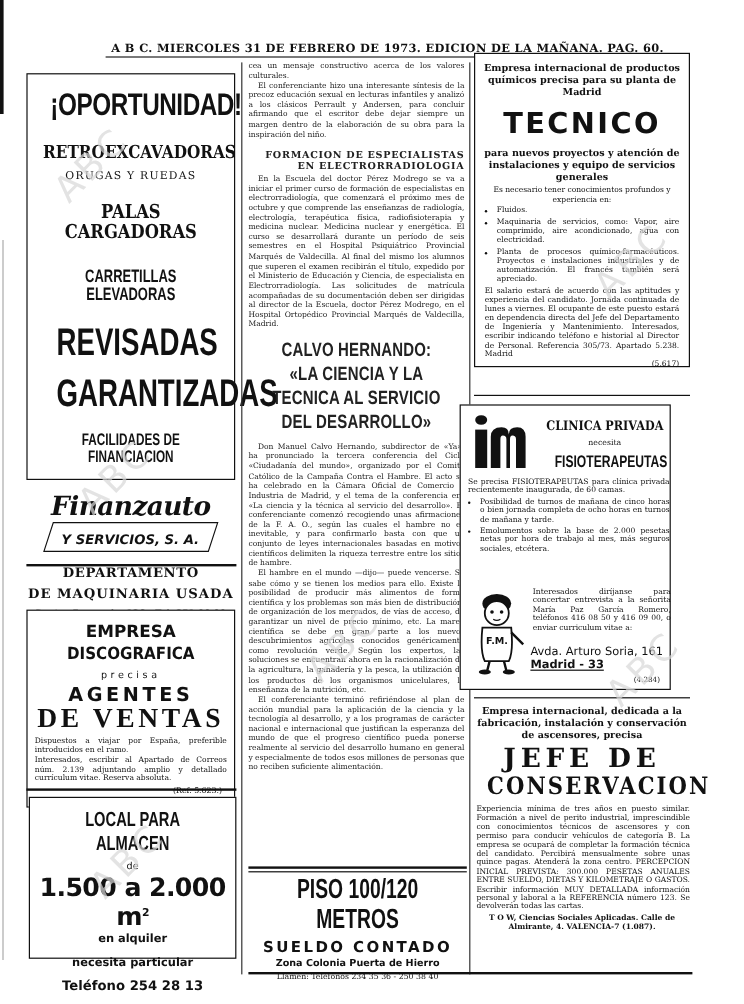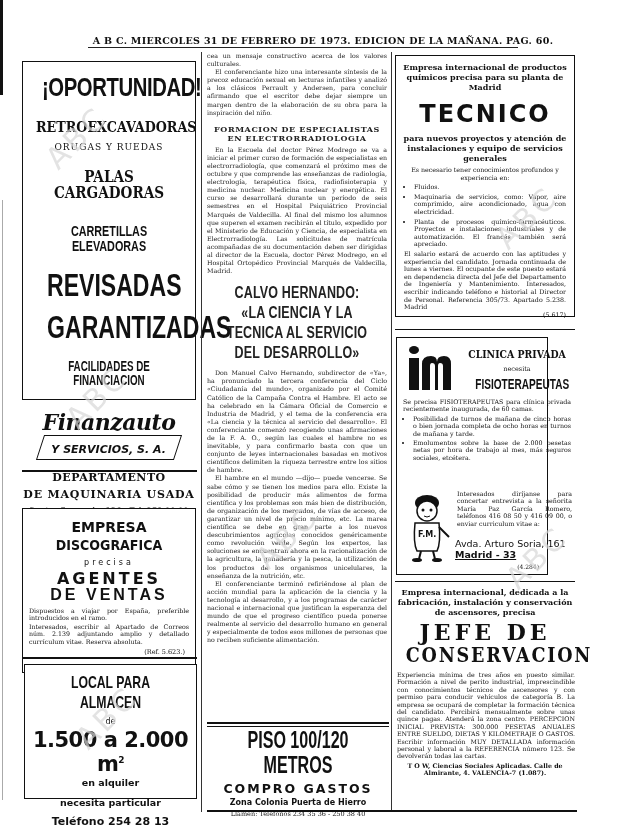--- a/index.html
+++ b/index.html
@@ -29,55 +29,55 @@
   .t-depto { font-family: "DejaVu Serif", serif; font-weight: bold; font-size: 11px; margin-top: 12px; letter-spacing: .5px; }
   .t-maq { font-family: "DejaVu Serif", serif; font-weight: bold; font-size: 11px; margin-top: 6px; letter-spacing: .8px; }
   .t-addr { font-family: "DejaVu Sans", sans-serif; font-size: 7.5px; margin-top: 7px; font-weight: bold; }
   .t-madrid { font-family: "DejaVu Sans", sans-serif; font-size: 7px; margin-top: 7px; letter-spacing: 3px; font-weight: bold; }
 
   #ad-disco { left: 22px; top: 508px; width: 174px; height: 165px; }
   .d-emp { font-family: "DejaVu Sans", sans-serif; font-weight: bold; font-size: 14px; margin-top: 10px; }
   .d-disco { font-family: "DejaVu Sans", sans-serif; font-weight: bold; font-size: 14px; margin-top: 2px; transform: scaleX(.9); }
   .d-prec { font-family: "DejaVu Sans", sans-serif; font-size: 8px; letter-spacing: 3px; margin-top: 5px; }
   .d-agent { font-family: "DejaVu Sans", sans-serif; font-weight: bold; font-size: 16px; letter-spacing: 3px; margin-top: 4px; line-height: 1; }
-  .d-ventas { font-family: Liberation Sans, sans-serif; font-weight: bold; font-size: 16px; letter-spacing: 3px; line-height: 1.05; }
+  .d-ventas { font-family: Liberation Serif, serif; font-weight: bold; font-size: 23px; letter-spacing: 3px; line-height: 1.05; }
   .d-body { font-family: "DejaVu Serif", serif; font-size: 6.3px; line-height: 1.2; text-align: justify; padding: 3px 6px 0; }
   .d-tel { text-align: right; font-size: 6.5px; font-family: "DejaVu Serif", serif; padding: 2px 10px 0 0; }
 
   #ad-local { left: 24px; top: 664px; width: 173px; height: 135px; }
   .lc-title { font-size: 17px; margin-top: 8px; transform: scaleX(.72); }
   .lc-de { font-family: "DejaVu Sans", sans-serif; font-size: 8px; margin-top: 4px; }
   .lc-num { font-family: "DejaVu Sans", sans-serif; font-weight: bold; font-size: 21px; margin-top: 2px; letter-spacing: -.5px; }
   .lc-num sup { font-size: 9px; }
   .lc-sub { font-family: "DejaVu Sans", sans-serif; font-weight: bold; font-size: 9.5px; margin-top: 6px; line-height: 1.5; }
   .lc-tel { font-family: "DejaVu Sans", sans-serif; font-weight: bold; font-size: 11px; margin-top: 4px; }
 
   
   .col2 { position: absolute; left: 207px; top: 52px; width: 180px; font-family: "DejaVu Serif", serif; font-size: 6.3px; line-height: 8.1px; text-align: justify; color: #222; }
   .col2 p { margin: 0; text-indent: 8px; }
-  .col2 .h-form { font-family: "DejaVu Serif", serif; font-weight: bold; font-size: 8px; text-align: center; line-height: 9px; margin: 8px 0 3px; letter-spacing: .6px; text-indent: 0; }
+  .col2 .h-form { font-family: "DejaVu Serif", serif; font-weight: bold; font-size: 8px; text-align: right; line-height: 9px; margin: 8px 0 3px; letter-spacing: .6px; text-indent: 0; }
   .col2 .h-calvo { font-family: "Liberation Sans", sans-serif; font-weight: bold; font-size: 16px; line-height: 20px; text-align: center; margin: 8px -6px 6px; transform: scaleX(.78); transform-origin: center; letter-spacing: .2px; }
   .col2-rule { position: absolute; left: 207px; width: 182px; height: 2px; background: #111; }
   .col2-ad { position: absolute; left: 207px; top: 728px; width: 182px; text-align: center; }
   .p-title { font-family: "Liberation Sans", sans-serif; font-weight: bold; font-size: 23px; transform: scaleX(.7); line-height: 1.1; }
   .p-sub { font-family: "DejaVu Sans", sans-serif; font-weight: bold; font-size: 12.5px; letter-spacing: 2px; margin-top: 2px; }
   .p-zone { font-family: "DejaVu Sans", sans-serif; font-weight: bold; font-size: 8px; margin-top: 2px; }
   .p-tel { font-family: "DejaVu Serif", serif; font-size: 6.5px; margin-top: 3px; }
 
   
-  #ad-tecnico { left: 395px; top: 55px; width: 180px; height: 262px; border-width: 1.5px; }
+  #ad-tecnico { left: 395px; top: 44px; width: 180px; height: 262px; border-width: 1.5px; }
   .tc-intro { font-family: "DejaVu Serif", serif; font-weight: bold; font-size: 8px; line-height: 10px; margin-top: 6px; padding: 0 6px; }
   .tc-title { font-family: "DejaVu Sans", sans-serif; font-weight: bold; font-size: 24px; letter-spacing: 2px; margin-top: 8px; }
   .tc-for { font-family: "DejaVu Serif", serif; font-weight: bold; font-size: 8px; line-height: 10px; margin-top: 5px; padding: 0 6px; }
   .tc-body { font-family: "DejaVu Serif", serif; font-size: 6.3px; line-height: 7.6px; text-align: justify; padding: 3px 8px 0; }
   .tc-body ul { margin: 2px 0; padding-left: 10px; }
   .tc-body li { margin-bottom: 2px; }
   .tc-ref { text-align: right; }
 
-  #ad-clinica { left: 396px; top: 337px; width: 152px; height: 238px; }
+  #ad-clinica { left: 383px; top: 337px; width: 176px; height: 238px; }
   .cl-logo { position: absolute; left: 10px; top: 6px; width: 46px; height: 48px; }
   .cl-title { position: absolute; left: 62px; top: 10px; width: 116px; font-family: "DejaVu Serif", serif; font-weight: bold; font-size: 11px; transform: scaleX(.85); }
   .cl-nec { position: absolute; left: 62px; top: 27px; width: 116px; font-family: "DejaVu Serif", serif; font-size: 6.5px; }
   .cl-fisio { position: absolute; left: 62px; top: 38px; width: 116px; font-size: 14px; transform: scaleX(.72); }
   .cl-body { position: absolute; left: 6px; top: 60px; width: 168px; font-family: "DejaVu Serif", serif; font-size: 6.3px; line-height: 7.4px; text-align: justify; }
   .cl-body ul { margin: 2px 0; padding-left: 10px; }
   .cl-body li { margin-bottom: 2px; }
   .cl-guy { position: absolute; left: 8px; top: 155px; width: 48px; height: 70px; }
   .cl-contact { position: absolute; left: 60px; top: 152px; width: 115px; font-family: "DejaVu Serif", serif; font-size: 6.3px; line-height: 7.4px; text-align: justify; }
   .cl-addr { position: absolute; left: 58px; top: 200px; width: 120px; font-family: "DejaVu Sans", sans-serif; font-size: 9.5px; line-height: 11px; text-align: left; }
@@ -159,21 +159,21 @@
   <p>Don Manuel Calvo Hernando, subdirector de «Ya», ha pronunciado la tercera conferencia del Ciclo «Ciudadanía del mundo», organizado por el Comité Católico de la Campaña Contra el Hambre. El acto se ha celebrado en la Cámara Oficial de Comercio e Industria de Madrid, y el tema de la conferencia era «La ciencia y la técnica al servicio del desarrollo». El conferenciante comenzó recogiendo unas afirmaciones de la F. A. O., según las cuales el hambre no es inevitable, y para confirmarlo basta con que un conjunto de leyes internacionales basadas en motivos científicos delimiten la riqueza terrestre entre los sitios de hambre.</p>
   <p>El hambre en el mundo —dijo— puede vencerse. Se sabe cómo y se tienen los medios para ello. Existe la posibilidad de producir más alimentos de forma científica y los problemas son más bien de distribución, de organización de los mercados, de vías de acceso, de garantizar un nivel de precio mínimo, etc. La marea científica se debe en gran parte a los nuevos descubrimientos agrícolas conocidos genéricamente como revolución verde. Según los expertos, las soluciones se encuentran ahora en la racionalización de la agricultura, la ganadería y la pesca, la utilización de los productos de los organismos unicelulares, la enseñanza de la nutrición, etc.</p>
   <p>El conferenciante terminó refiriéndose al plan de acción mundial para la aplicación de la ciencia y la tecnología al desarrollo, y a los programas de carácter nacional e internacional que justifican la esperanza del mundo de que el progreso científico pueda ponerse realmente al servicio del desarrollo humano en general y especialmente de todos esos millones de personas que no reciben suficiente alimentación.</p>
 </div>
 
 <div class="col2-rule" style="top:722px;"></div>
 <div class="col2-rule" style="top:726px; height:1px;"></div>
 
 <div class="col2-ad">
   <div class="p-title">PISO 100/120 METROS</div>
-  <div class="p-sub">COMPRO GASTOS</div>
+  <div class="p-sub">SUELDO CONTADO</div>
   <div class="p-zone">Zona Colonia Puerta de Hierro</div>
   <div class="p-tel">Llamen: Teléfonos 234 35 36 - 250 38 40</div>
 </div>
 
 <div class="rule-h" style="left:207px; top:810px; width:370px;"></div>
 
 <div class="ad" id="ad-tecnico">
   <div class="tc-intro">Empresa internacional de productos químicos precisa para su planta de Madrid</div>
   <div class="tc-title">TECNICO</div>
   <div class="tc-for">para nuevos proyectos y atención de instalaciones y equipo de servicios generales</div>

